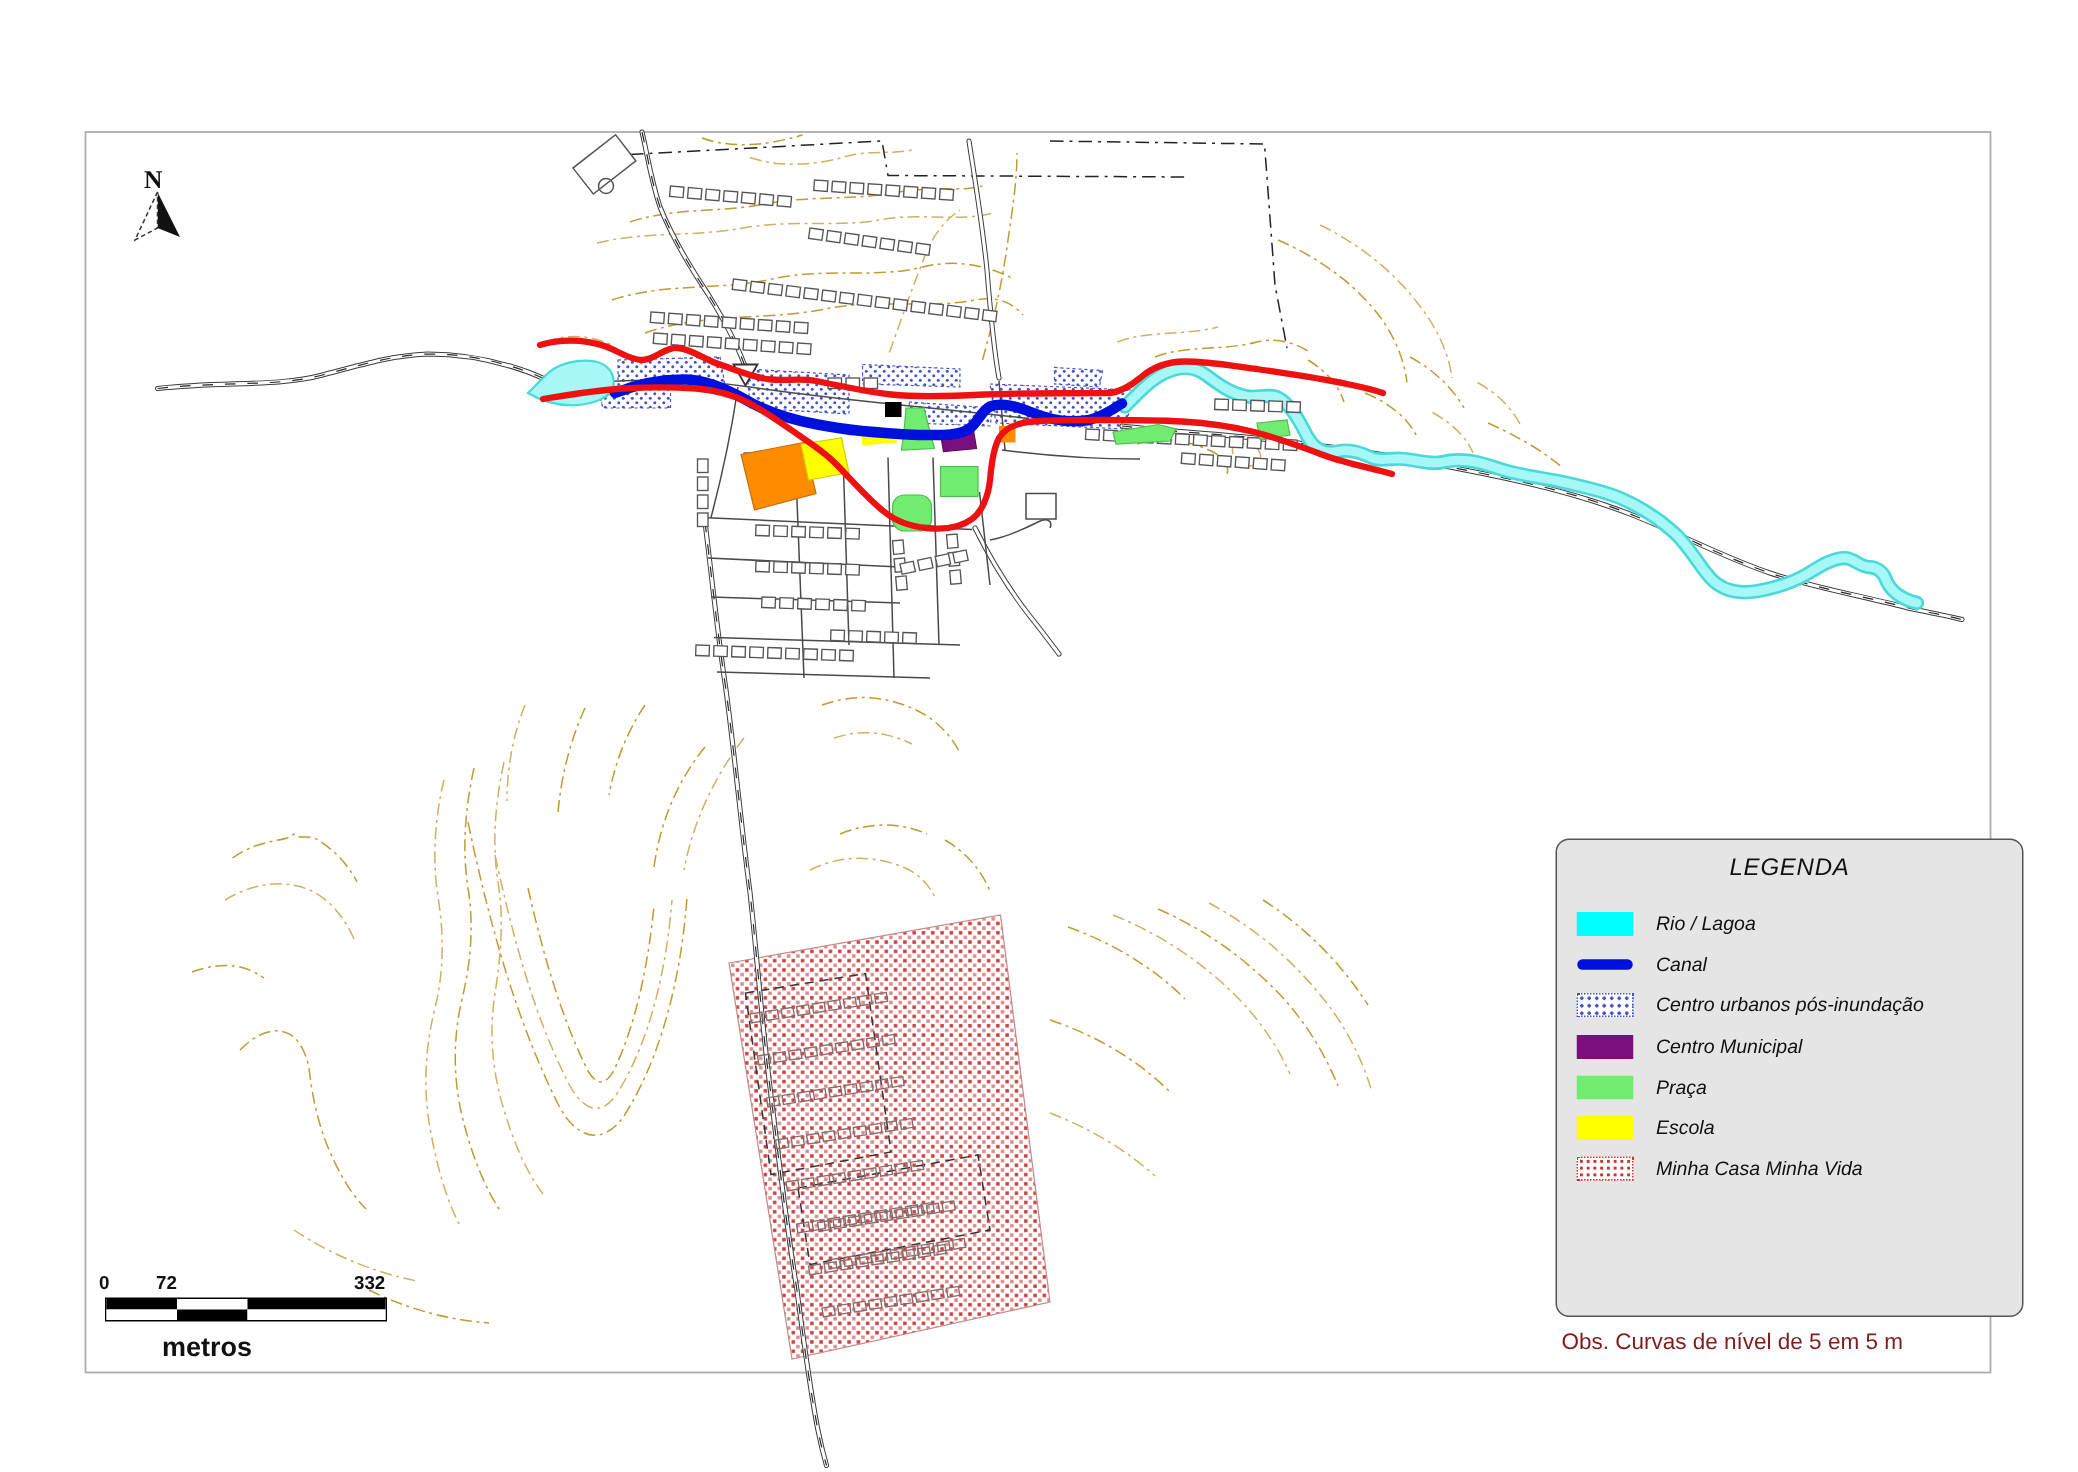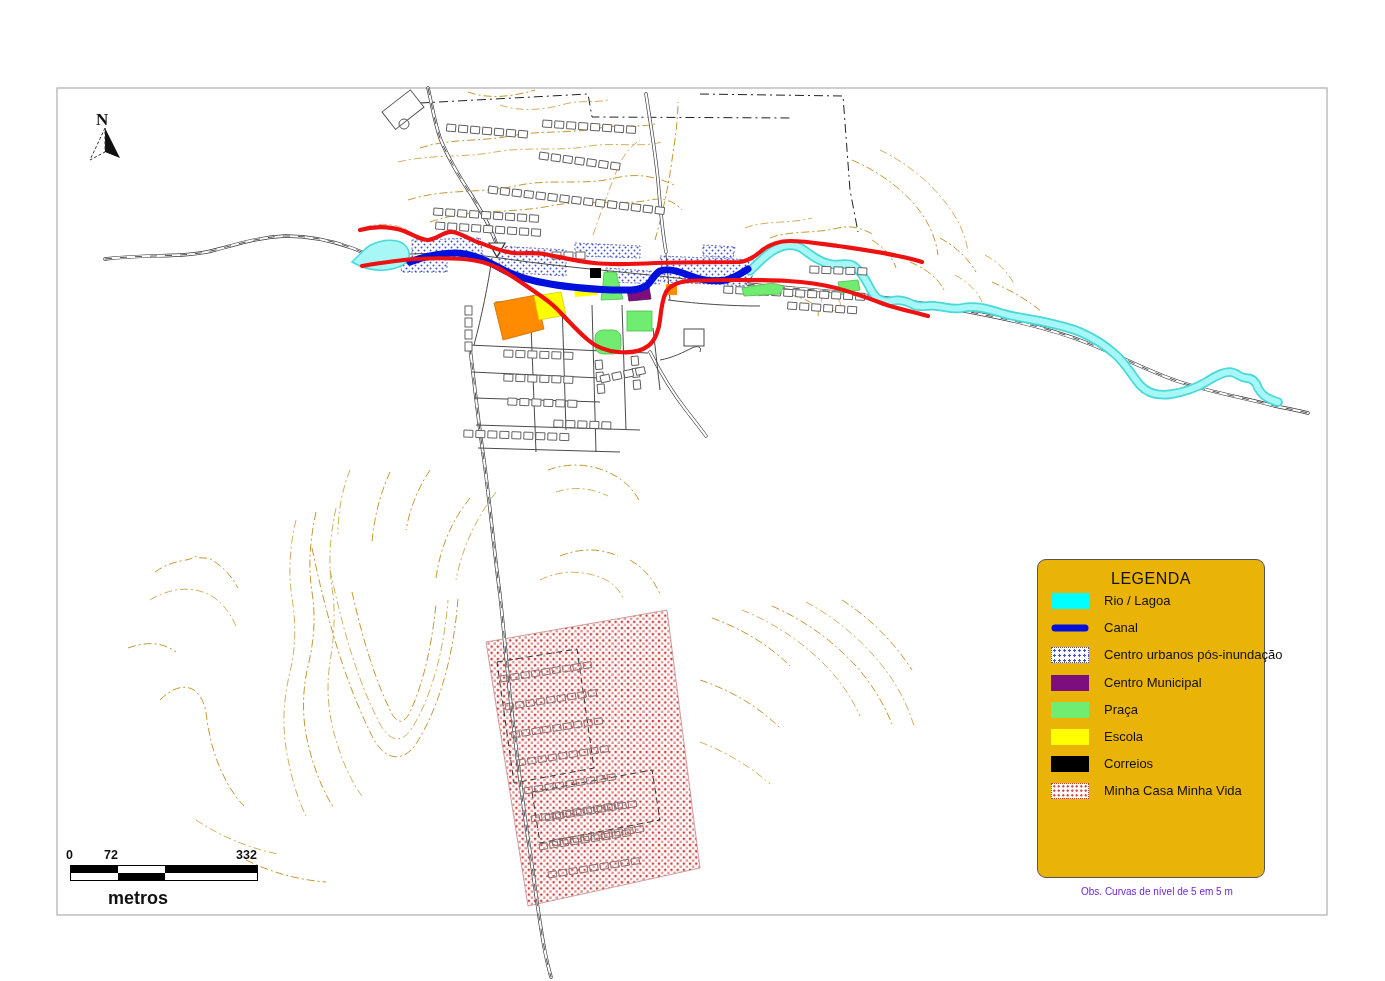--- a/index.html
+++ b/index.html
@@ -23,33 +23,33 @@
   .north .n{position:absolute;left:12px;top:0;font-family:"Liberation Serif",serif;font-weight:bold;font-size:17px;color:#111;}
 
   
   .scale{position:absolute;left:64px;top:848px;width:210px;height:58px;font-weight:bold;color:#111;}
   .scale .lab{position:absolute;top:0;font-size:12.5px;}
   .sbar{position:absolute;left:6px;top:17px;width:188px;height:16px;border:1px solid #000;box-sizing:border-box;}
   .sbar .seg{position:absolute;height:7px;}
   .metros{position:absolute;left:44px;top:40px;font-size:18px;}
 
   
-  .legend{position:absolute;left:1037px;top:559px;width:228px;height:319px;background:#eab308;
-          border:1.2px solid #555;border-radius:9px;box-sizing:border-box;}
+  .legend{position:absolute;left:1037px;top:559px;width:312px;height:319px;background:#e5e5e5;
+          border:1.2px solid #555;border-radius:9px;box-sizing:border-box;font-style:italic;}
   .legend .title{text-align:center;margin-top:10px;font-size:16px;letter-spacing:.5px;color:#111;}
-  .litems{margin-top:0;}
+  .litems{margin-top:15px;}
   .li{position:relative;height:27.2px;}
   .li .sw{position:absolute;left:13px;top:5px;width:38px;height:16px;}
   .li .lb{position:absolute;left:66px;top:5px;font-size:13px;color:#111;white-space:nowrap;}
   .sw svg{display:block;}
   .sw.pat-blue{box-sizing:border-box;border:1px dotted #4353CB;background-color:#fff;
     background-image:radial-gradient(circle,#4353CB 1px,rgba(0,0,0,0) 1.3px);background-size:5px 5px;}
   .sw.pat-red{box-sizing:border-box;border:1px dotted #CC3333;background-color:#fff;
     background-image:radial-gradient(circle,#CC3333 1px,rgba(0,0,0,0) 1.3px);background-size:4.5px 4.5px;}
-  .note{position:absolute;left:1041px;top:886px;font-size:10px;color:#6d28d9;margin-left:40px;}
+  .note{position:absolute;left:1041px;top:886px;font-size:15px;color:#7f1d1d;}
 </style>
 </head>
 <body>
 
 <div id="stage">
 
 <svg id="mapsvg" width="1385" height="981" viewBox="0 0 1385 981">
   <defs>
     <pattern id="pdB" width="6" height="6" patternUnits="userSpaceOnUse">
       <rect width="6" height="6" fill="#ffffff"></rect>
@@ -577,28 +577,20 @@
 
     <div class="li">
       <span class="sw">
         <svg width="38" height="16">
               <rect width="38" height="16" fill="#FFFF00"></rect>
             </svg>
       </span>
       <span class="lb">Escola</span>
     </div>
 
-    <div class="li">
-      <span class="sw">
-        <svg width="38" height="16">
-              <rect width="38" height="16" fill="#000000"></rect>
-            </svg>
-      </span>
-      <span class="lb">Correios</span>
-    </div>
 
 
     <div class="li">
       <span class="sw pat-red"></span>
       <span class="lb">Minha Casa Minha Vida</span>
     </div>
 
   </div>
 </div>
 

